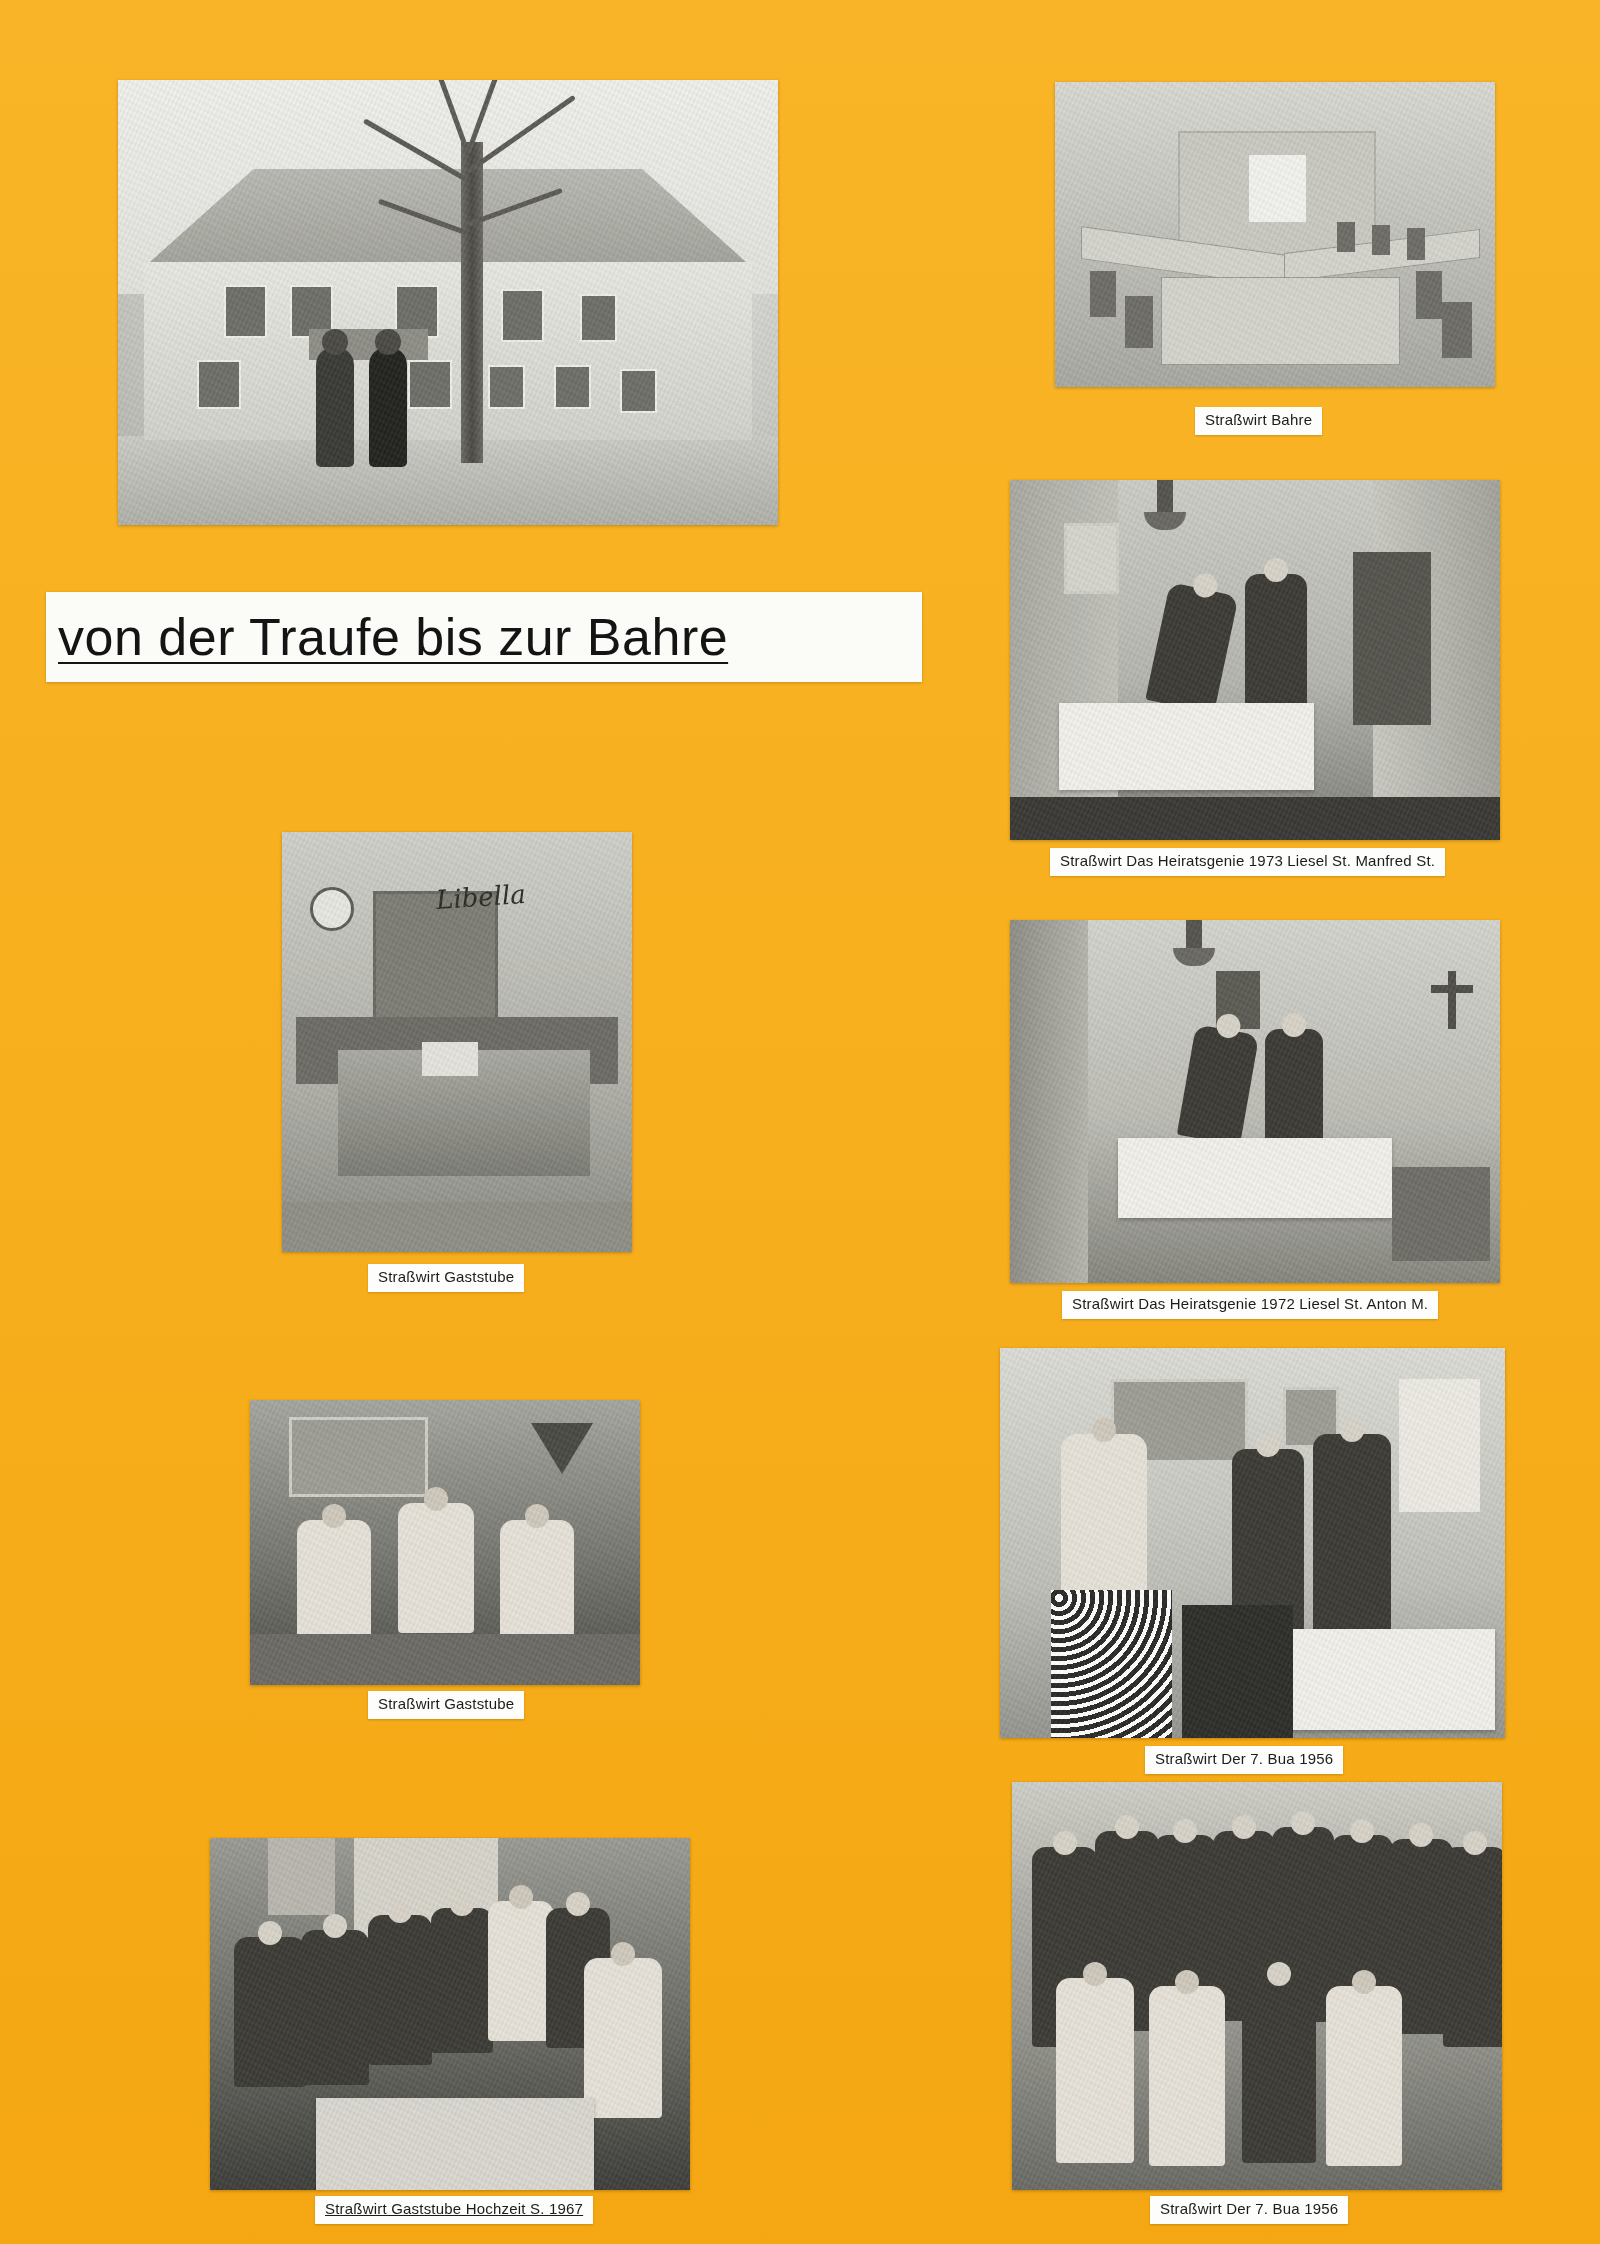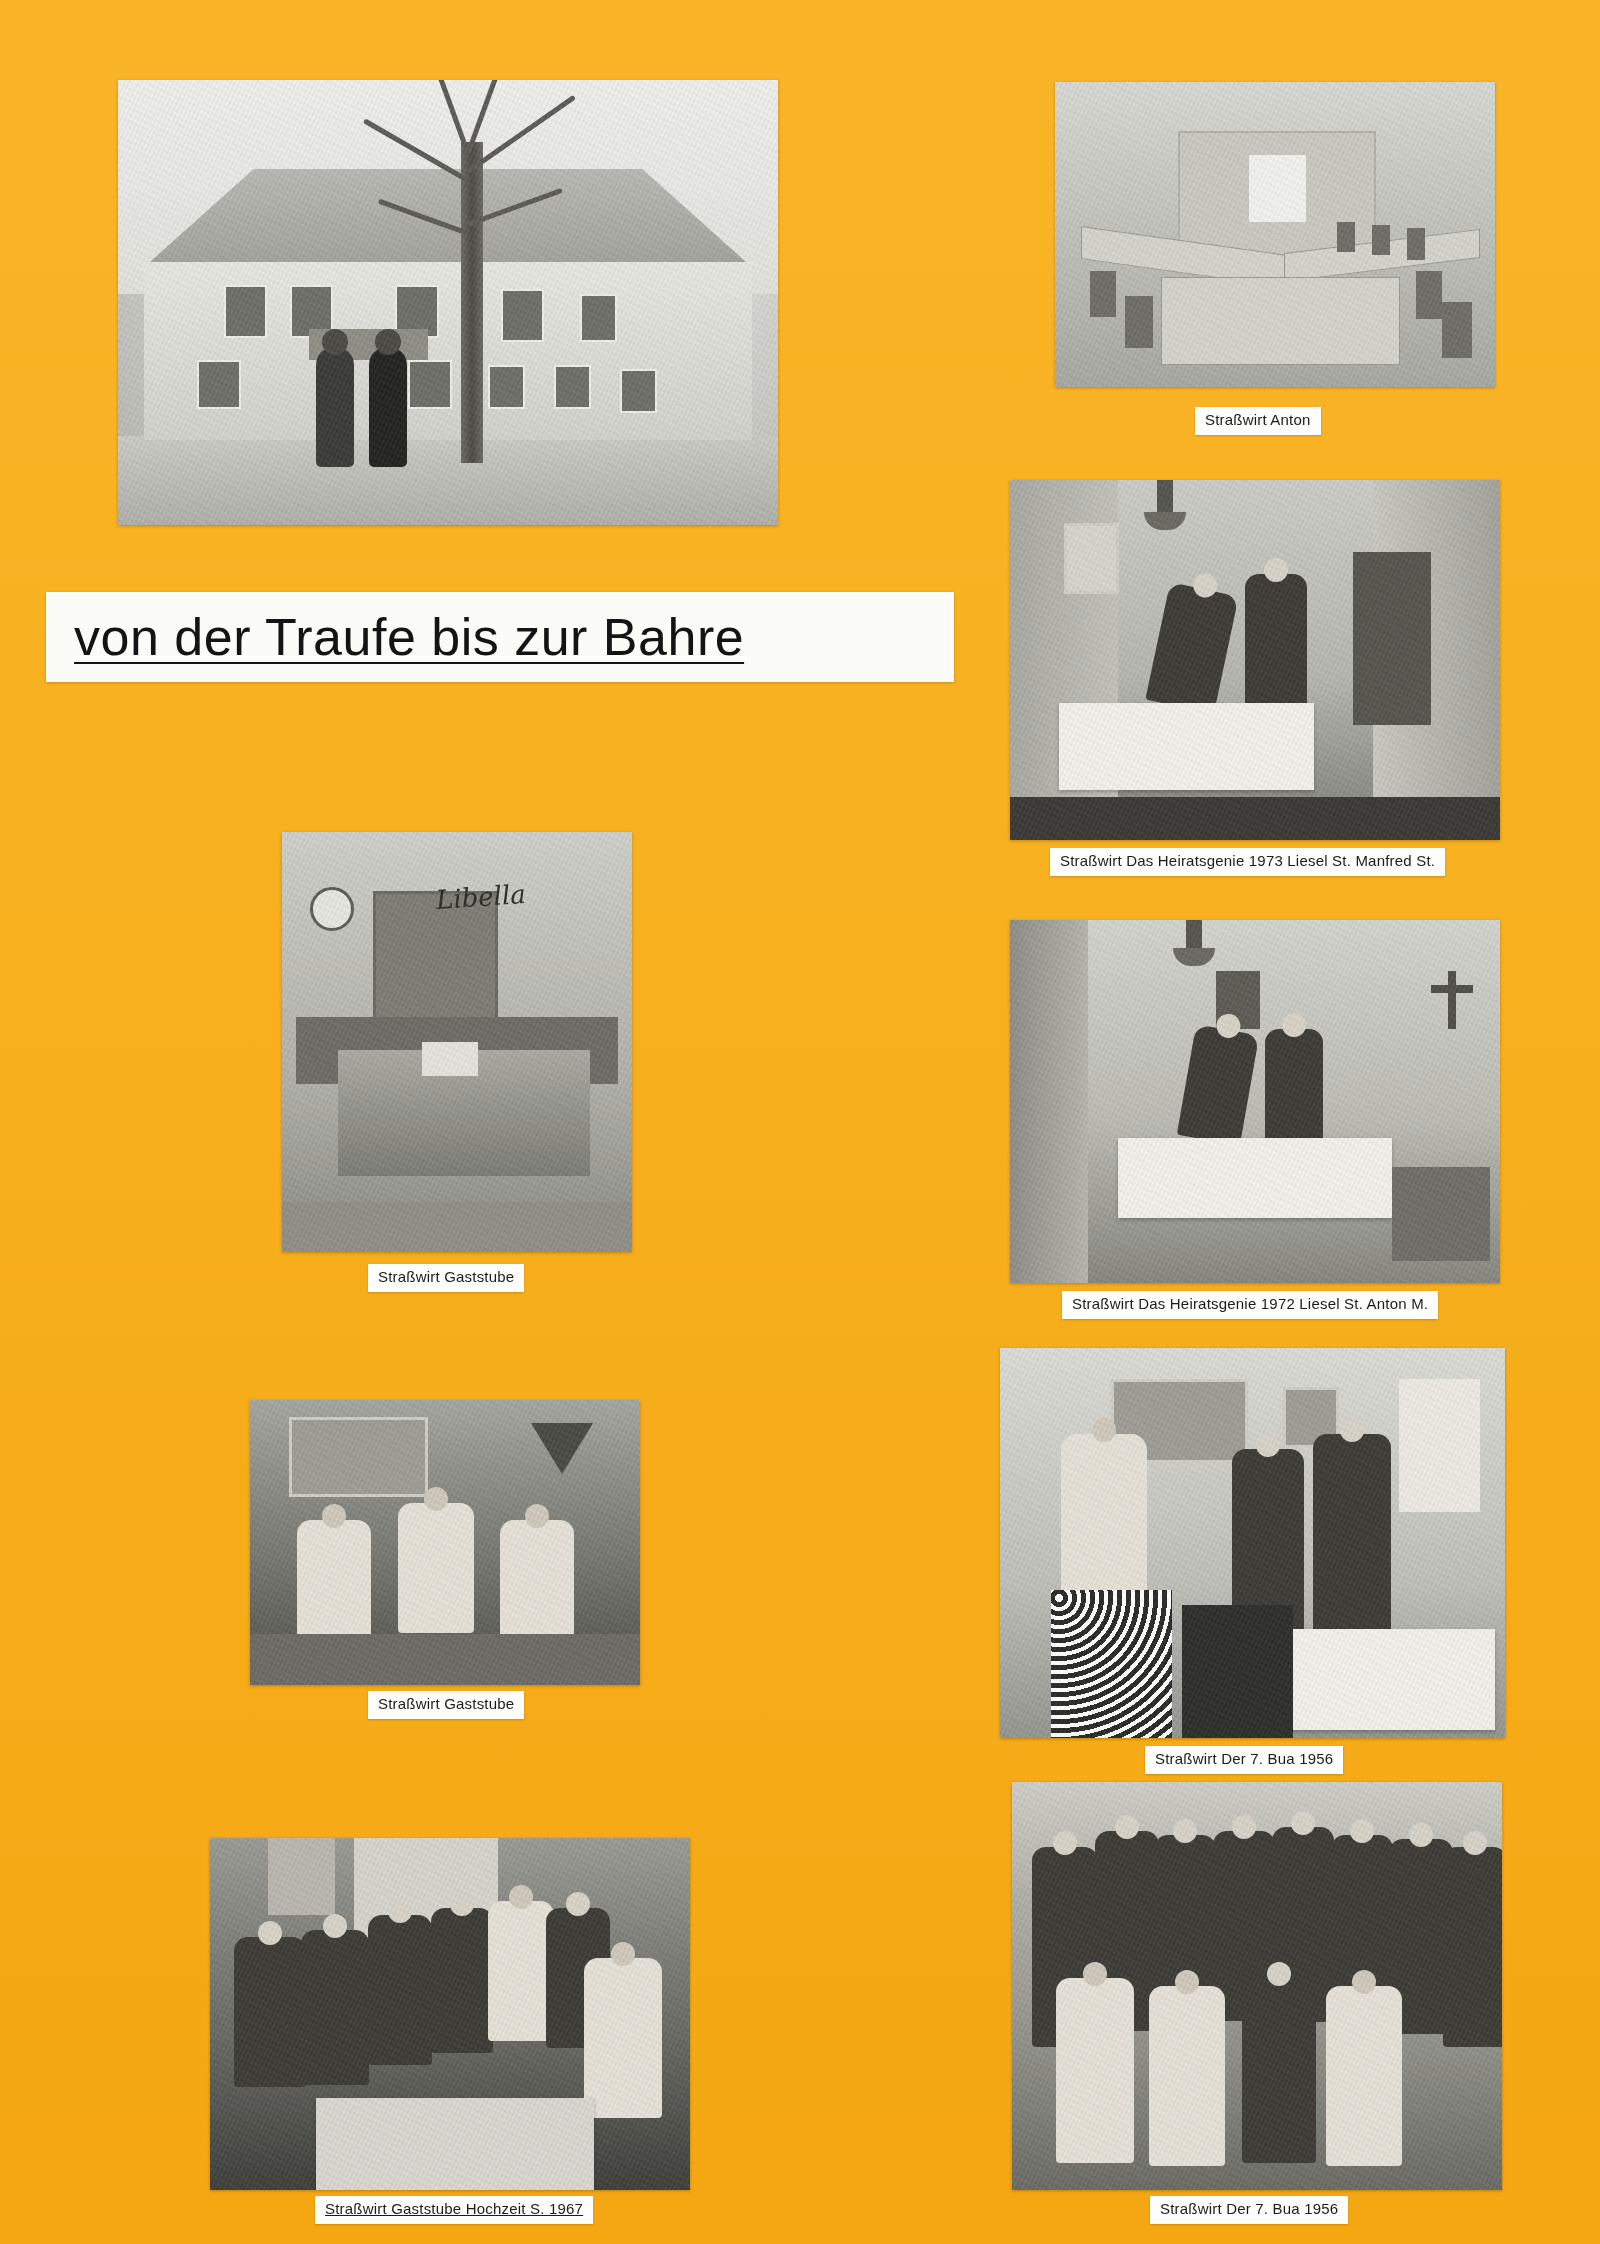--- a/index.html
+++ b/index.html
@@ -44,21 +44,21 @@
     white-space: nowrap;
     box-shadow: 0 1px 2px rgba(0,0,0,0.18);
     letter-spacing: 0.2px;
   }
   .title-box {
     position: absolute;
     background: #fbfbf8;
     box-shadow: 0 1px 3px rgba(0,0,0,0.2);
     display: flex;
     align-items: center;
-    padding: 0 28px;
+    padding: 0 12px;
   }
   .title-text {
     font-size: 52px;
     color: #141414;
     text-decoration: underline;
     text-underline-offset: 7px;
     text-decoration-thickness: 2px;
     letter-spacing: 0.5px;
     white-space: nowrap;
   }
@@ -200,21 +200,21 @@
     <div class="saal-table" style="left:24%; top:64%; width:54%; height:28%;"></div>
     <div class="saal-chair" style="left:8%; top:62%; width:26px; height:46px;"></div>
     <div class="saal-chair" style="left:16%; top:70%; width:28px; height:52px;"></div>
     <div class="saal-chair" style="left:82%; top:62%; width:26px; height:48px;"></div>
     <div class="saal-chair" style="left:88%; top:72%; width:30px; height:56px;"></div>
     <div class="saal-chair" style="left:64%; top:46%; width:18px; height:30px;"></div>
     <div class="saal-chair" style="left:72%; top:47%; width:18px; height:30px;"></div>
     <div class="saal-chair" style="left:80%; top:48%; width:18px; height:32px;"></div>
     <div class="grain"></div>
   </div>
-  <div class="caption" style="left:1195px; top:407px;">Straßwirt Anton</div>
+  <div class="caption" style="left:1195px; top:407px;">Straßwirt Bahre</div>
 
   <div class="photo" id="photo-heirat-manfred">
     <div style="position:absolute; inset:0; background:linear-gradient(180deg,#cdcdc7 0%, #b6b6b0 55%, #7d7d77 100%);"></div>
     <div style="position:absolute; left:0; top:0; width:22%; height:100%; background:linear-gradient(90deg,#a9a9a2,#c2c2bb);"></div>
     <div style="position:absolute; right:0; top:0; width:26%; height:100%; background:linear-gradient(90deg,#c9c9c2,#a3a39c);"></div>
     <div class="lamp" style="left:30%; top:0; height:34px;"></div>
     <div class="wallpic" style="left:11%; top:12%; width:10%; height:18%; background:#d6d5cd;"></div>
     <div style="position:absolute; right:14%; top:20%; width:16%; height:48%; background:#55544d;"></div>
     <div class="fig" style="left:30%; top:30%; width:70px; height:120px; transform:rotate(12deg);">
       <div class="head"></div>

